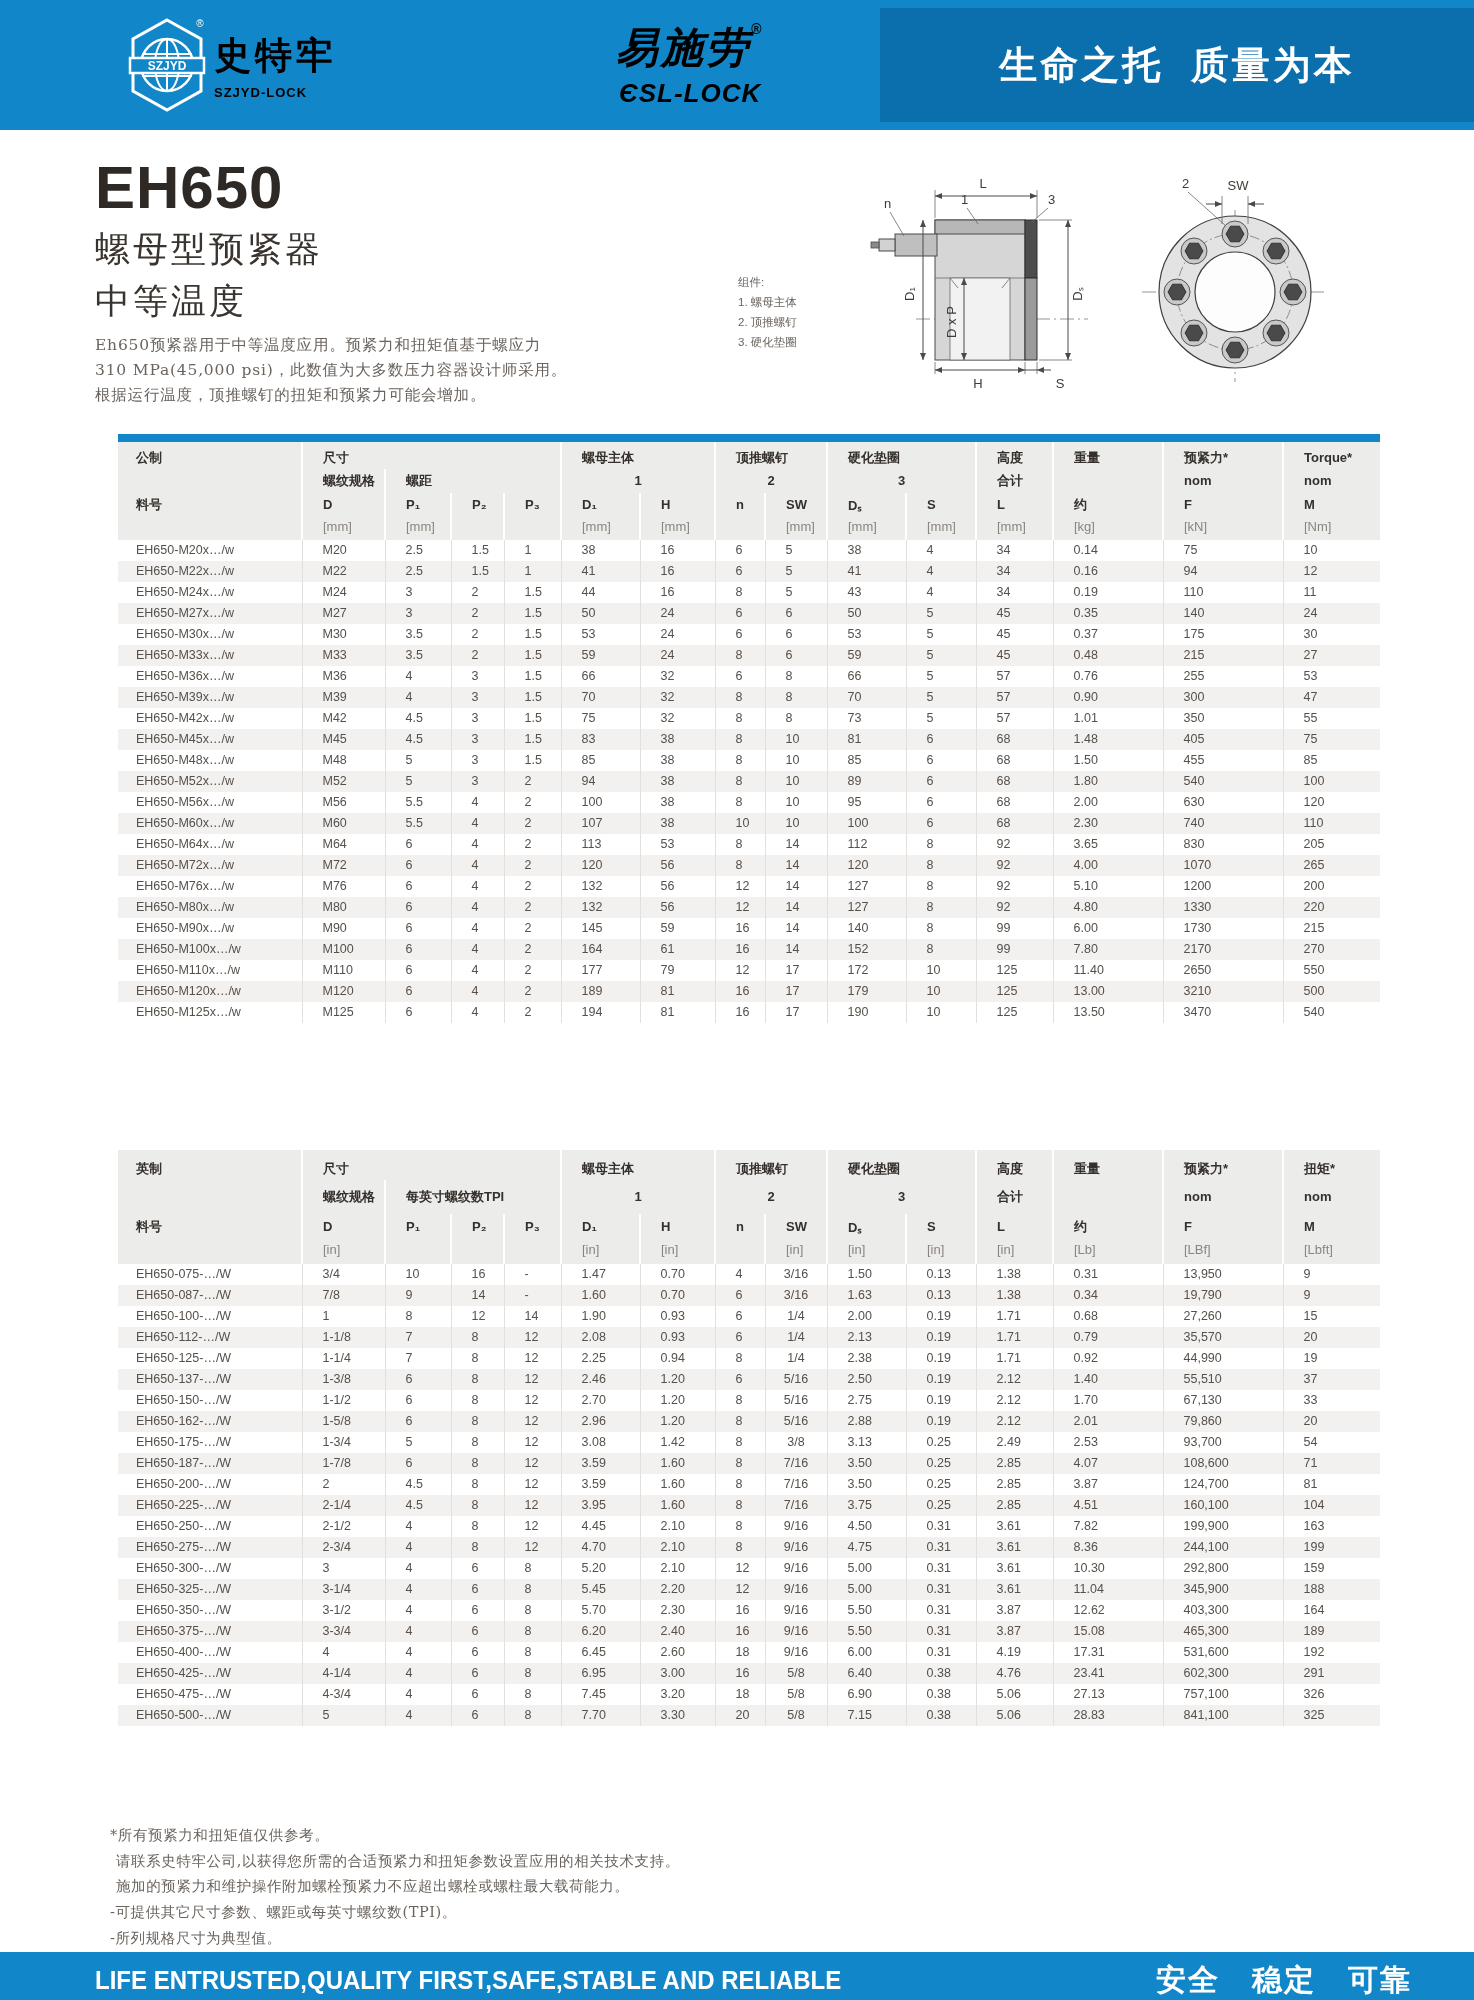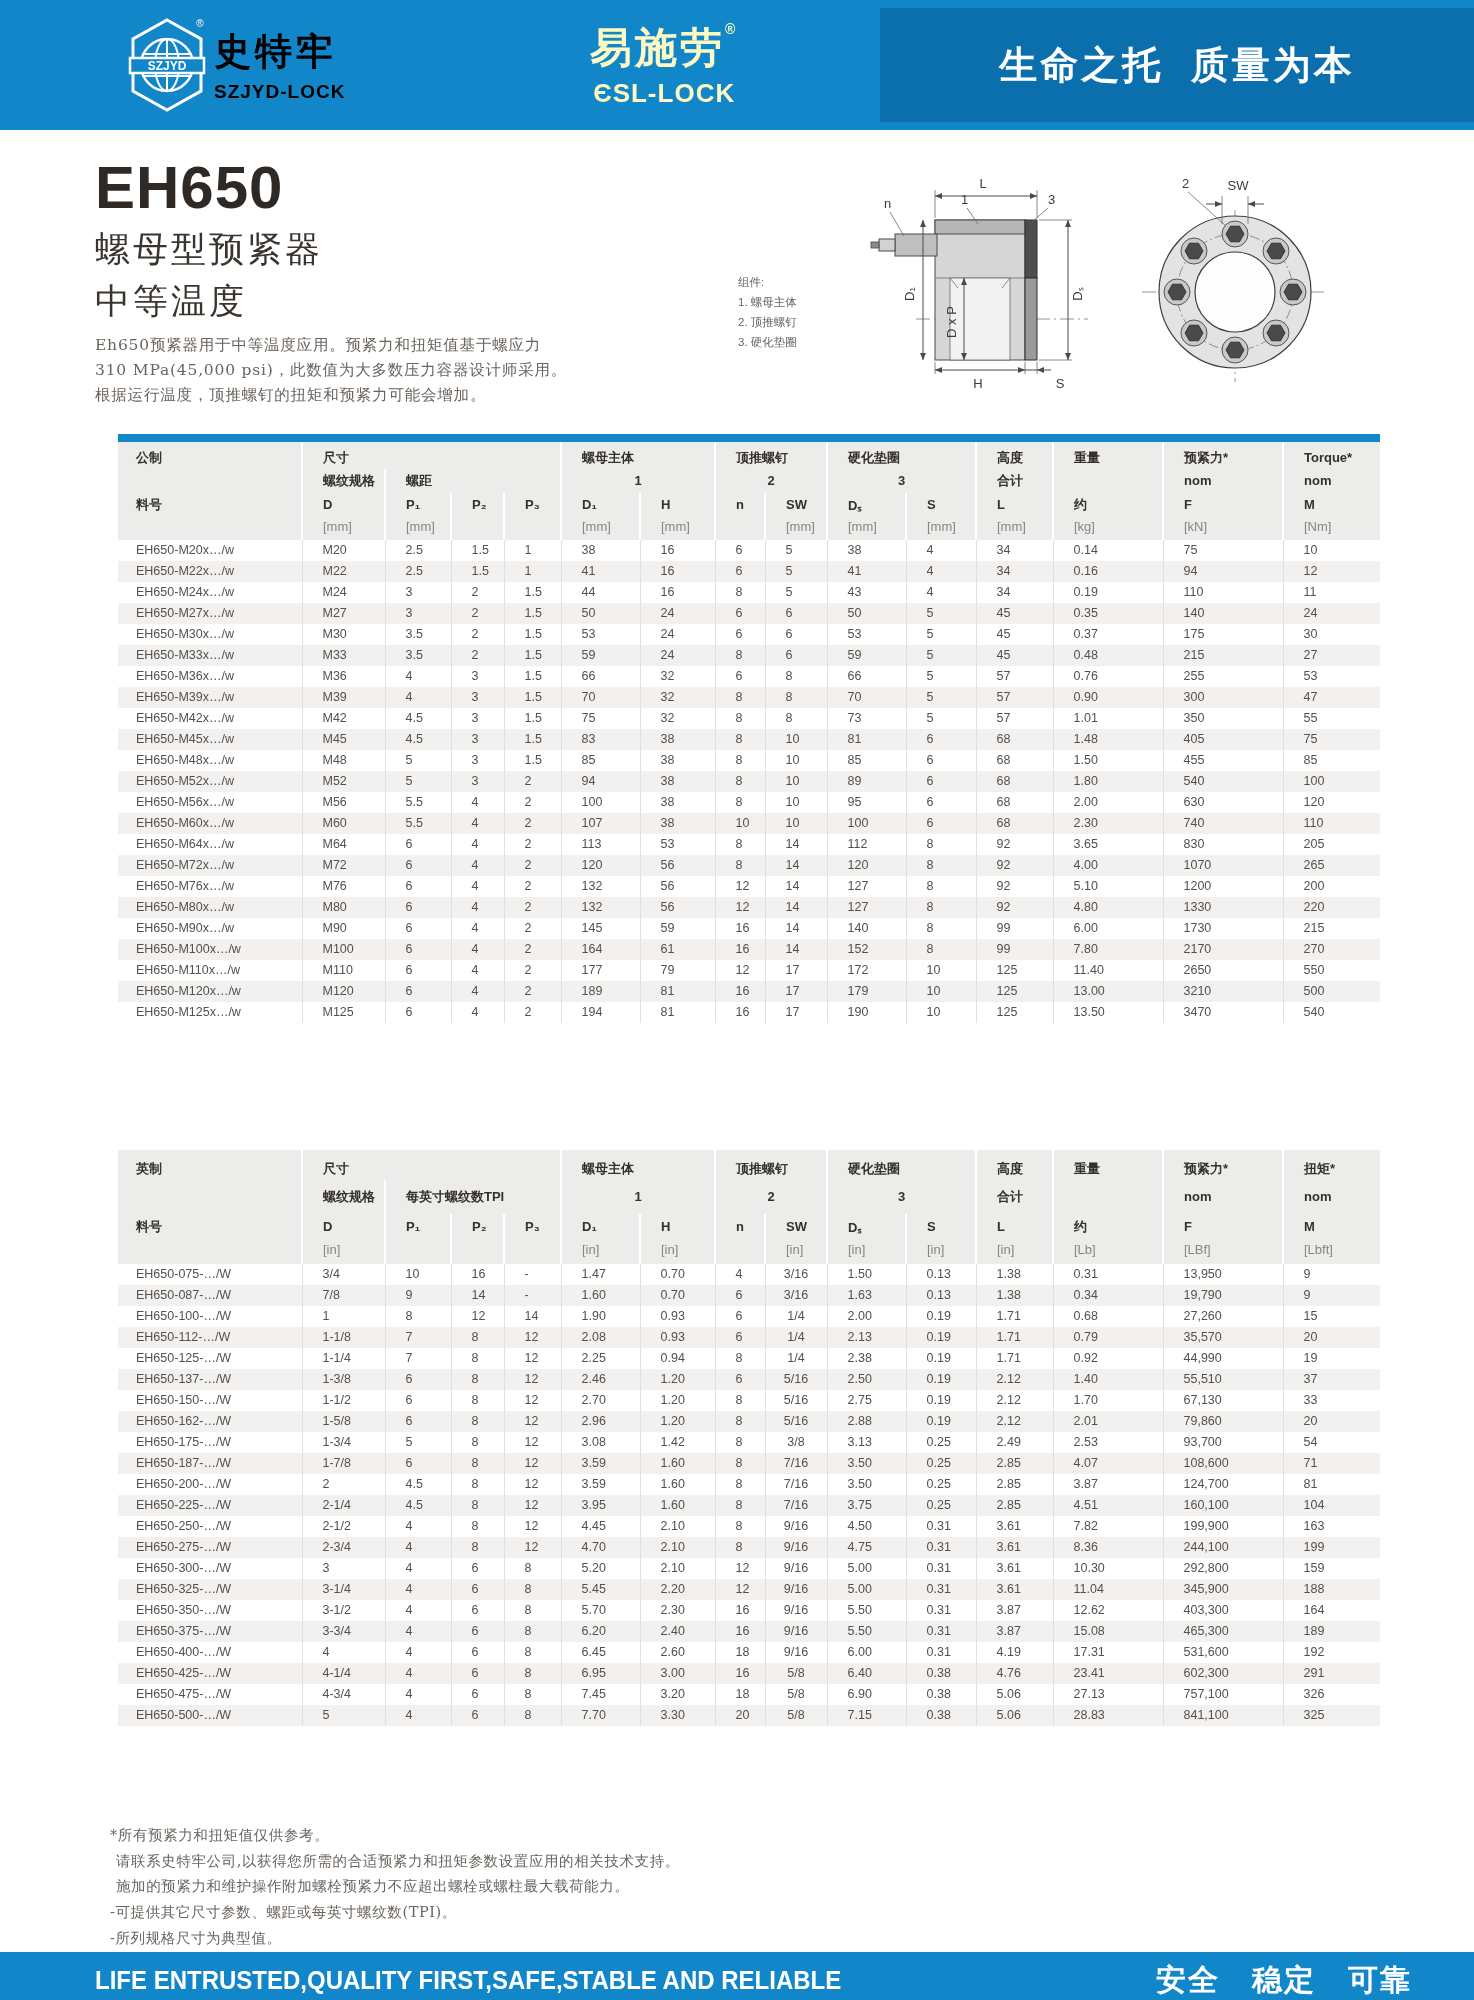--- a/index.html
+++ b/index.html
@@ -6,22 +6,22 @@
   *{margin:0;padding:0;box-sizing:border-box;}
   body{background:#fff;font-family:"Liberation Sans",sans-serif;}
   .page{width:1474px;height:2000px;background:#fff;display:flex;flex-direction:column;overflow:hidden;position:relative;}
 
   
   .topbar{height:130px;background:var(--accent);display:flex;align-items:center;position:relative;flex:none;}
   .logo-block{display:flex;align-items:center;margin-left:128px;}
   .logo-icon{width:78px;height:96px;}
   .logo-text{margin-left:8px;color:#000000;}
   .brand-cn{font-size:37px;font-weight:bold;letter-spacing:4px;}
-  .brand-en{font-size:19px;font-weight:bold;margin-top:4px;letter-spacing:1px;}
-  .center-brand{position:absolute;left:590px;top:20px;color:#fef9c3;text-align:center;}
+  .brand-en{font-size:13px;font-weight:bold;margin-top:4px;letter-spacing:1px;}
+  .center-brand{position:absolute;left:616px;top:20px;color:#000000;text-align:center;font-style:italic;}
   .esl-cn{font-size:42px;font-weight:bold;letter-spacing:3px;}
   .esl-cn sup{font-size:14px;vertical-align:28px;}
   .esl-en{font-size:26px;font-weight:bold;margin-top:2px;letter-spacing:1px;}
   .slogan-box{position:absolute;right:0;top:8px;bottom:8px;left:880px;background:var(--accent-dark);display:flex;align-items:center;justify-content:center;}
   .slogan-box span{color:#fff;font-size:38px;font-weight:bold;letter-spacing:3px;word-spacing:14px;text-align:right;}
 
   
   .intro-row{display:flex;margin-top:26px;flex:none;}
   .intro{margin-left:95px;width:585px;}
   .model-title{font-size:60px;font-weight:600;color:#2e2925;letter-spacing:1px;line-height:1.05;}

